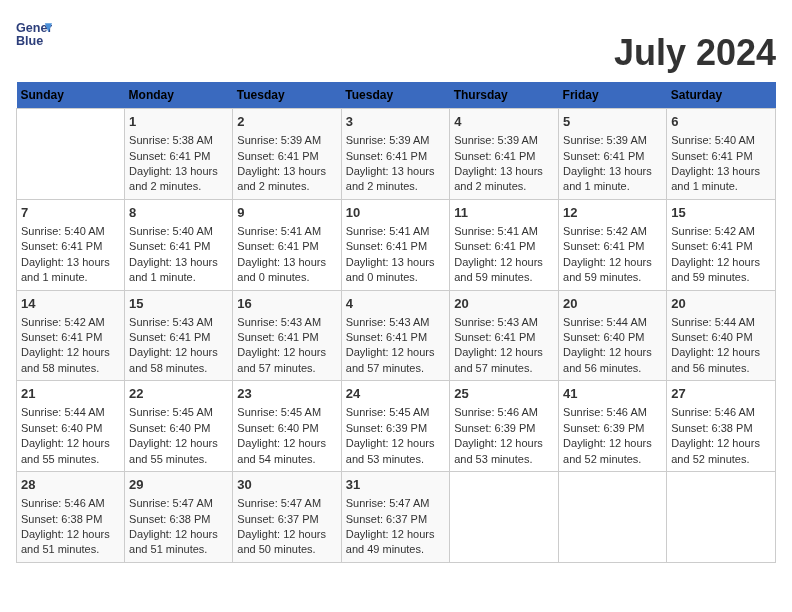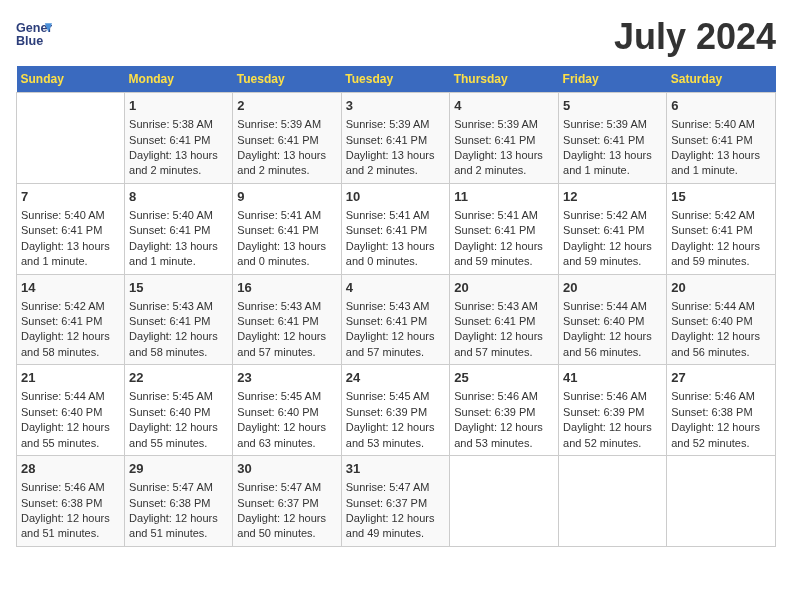--- a/index.html
+++ b/index.html
@@ -20,38 +20,39 @@
       display: flex;
       align-items: center;
       gap: 4px;
     }
     .logo-icon {
       width: 36px;
       height: 36px;
     }
     .title-area {
       text-align: right;
+      margin-top: 16px;
     }
     .main-title {
       font-size: 36px;
       font-weight: bold;
       color: #333;
     }
     .subtitle {
       font-size: 16px;
       color: #555;
     }
     table {
       width: 100%;
       border-collapse: collapse;
       font-size: 11px;
     }
     thead tr th {
       background-color: #3a6abf;
-      color: #fde047;
+      color: #000000;
       padding: 6px 4px;
       text-align: left;
       font-size: 12px;
       font-weight: bold;
     }
     tbody tr td {
       border: 1px solid #ccc;
       vertical-align: top;
       padding: 4px 4px;
       width: 113px;
@@ -241,21 +242,21 @@
         <td>
           <span class="day-num">22</span>
           <div>Sunrise: 5:45 AM</div>
           <div>Sunset: 6:40 PM</div>
           <div>Daylight: 12 hours and 55 minutes.</div>
         </td>
         <td>
           <span class="day-num">23</span>
           <div>Sunrise: 5:45 AM</div>
           <div>Sunset: 6:40 PM</div>
-          <div>Daylight: 12 hours and 63 minutes.</div>
+          <div>Daylight: 12 hours and 54 minutes.</div>
         </td>
         <td>
           <span class="day-num">24</span>
           <div>Sunrise: 5:45 AM</div>
           <div>Sunset: 6:39 PM</div>
           <div>Daylight: 12 hours and 53 minutes.</div>
         </td>
         <td>
           <span class="day-num">25</span>
           <div>Sunrise: 5:46 AM</div>

